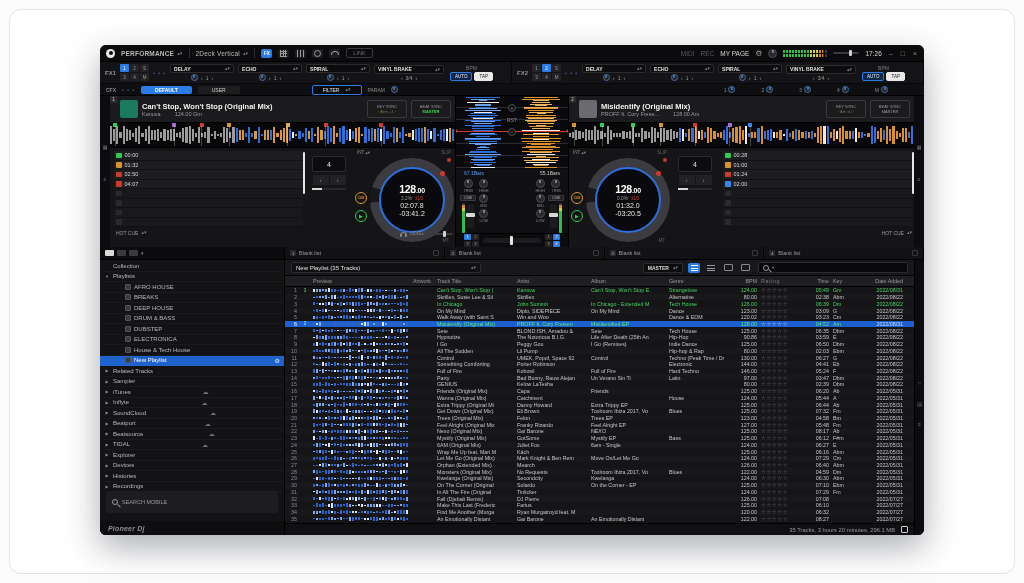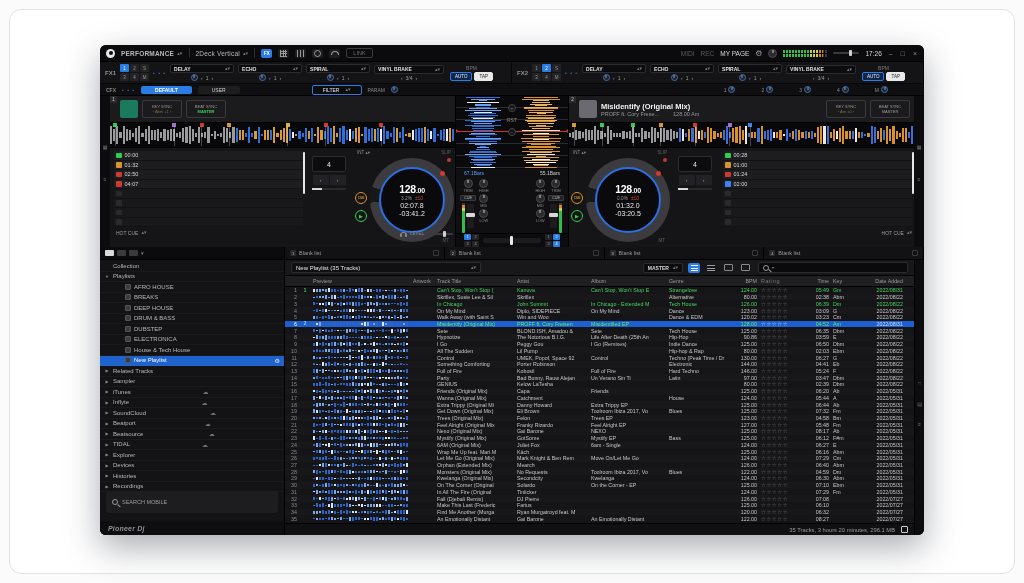--- a/index.html
+++ b/index.html
@@ -423,20 +423,27 @@
   <div class="deckzone">
     <div class="edge">
         <span>▦</span>
         <span>≡</span>
       </div>
 
     <div class="deck">
       <div class="dhead">
         <span class="dno">1</span>
         <span class="art" style="background:#1a7a5e"></span>
+        <span class="dtit">
+            <b>Can't Stop, Won't Stop (Original Mix)</b>
+            <span>
+              <span>Kanuva</span>
+              <span>124.00  Gm</span>
+            </span>
+          </span>
         <span class="syncbox">
             <span>KEY SYNC</span>
             <span class="org">‹ Abm +1 ›</span>
           </span>
         <span class="syncbox">
             <span>BEAT SYNC</span>
             <span class="grn">MASTER</span>
           </span>
       </div>
       <div class="wfstrip">

